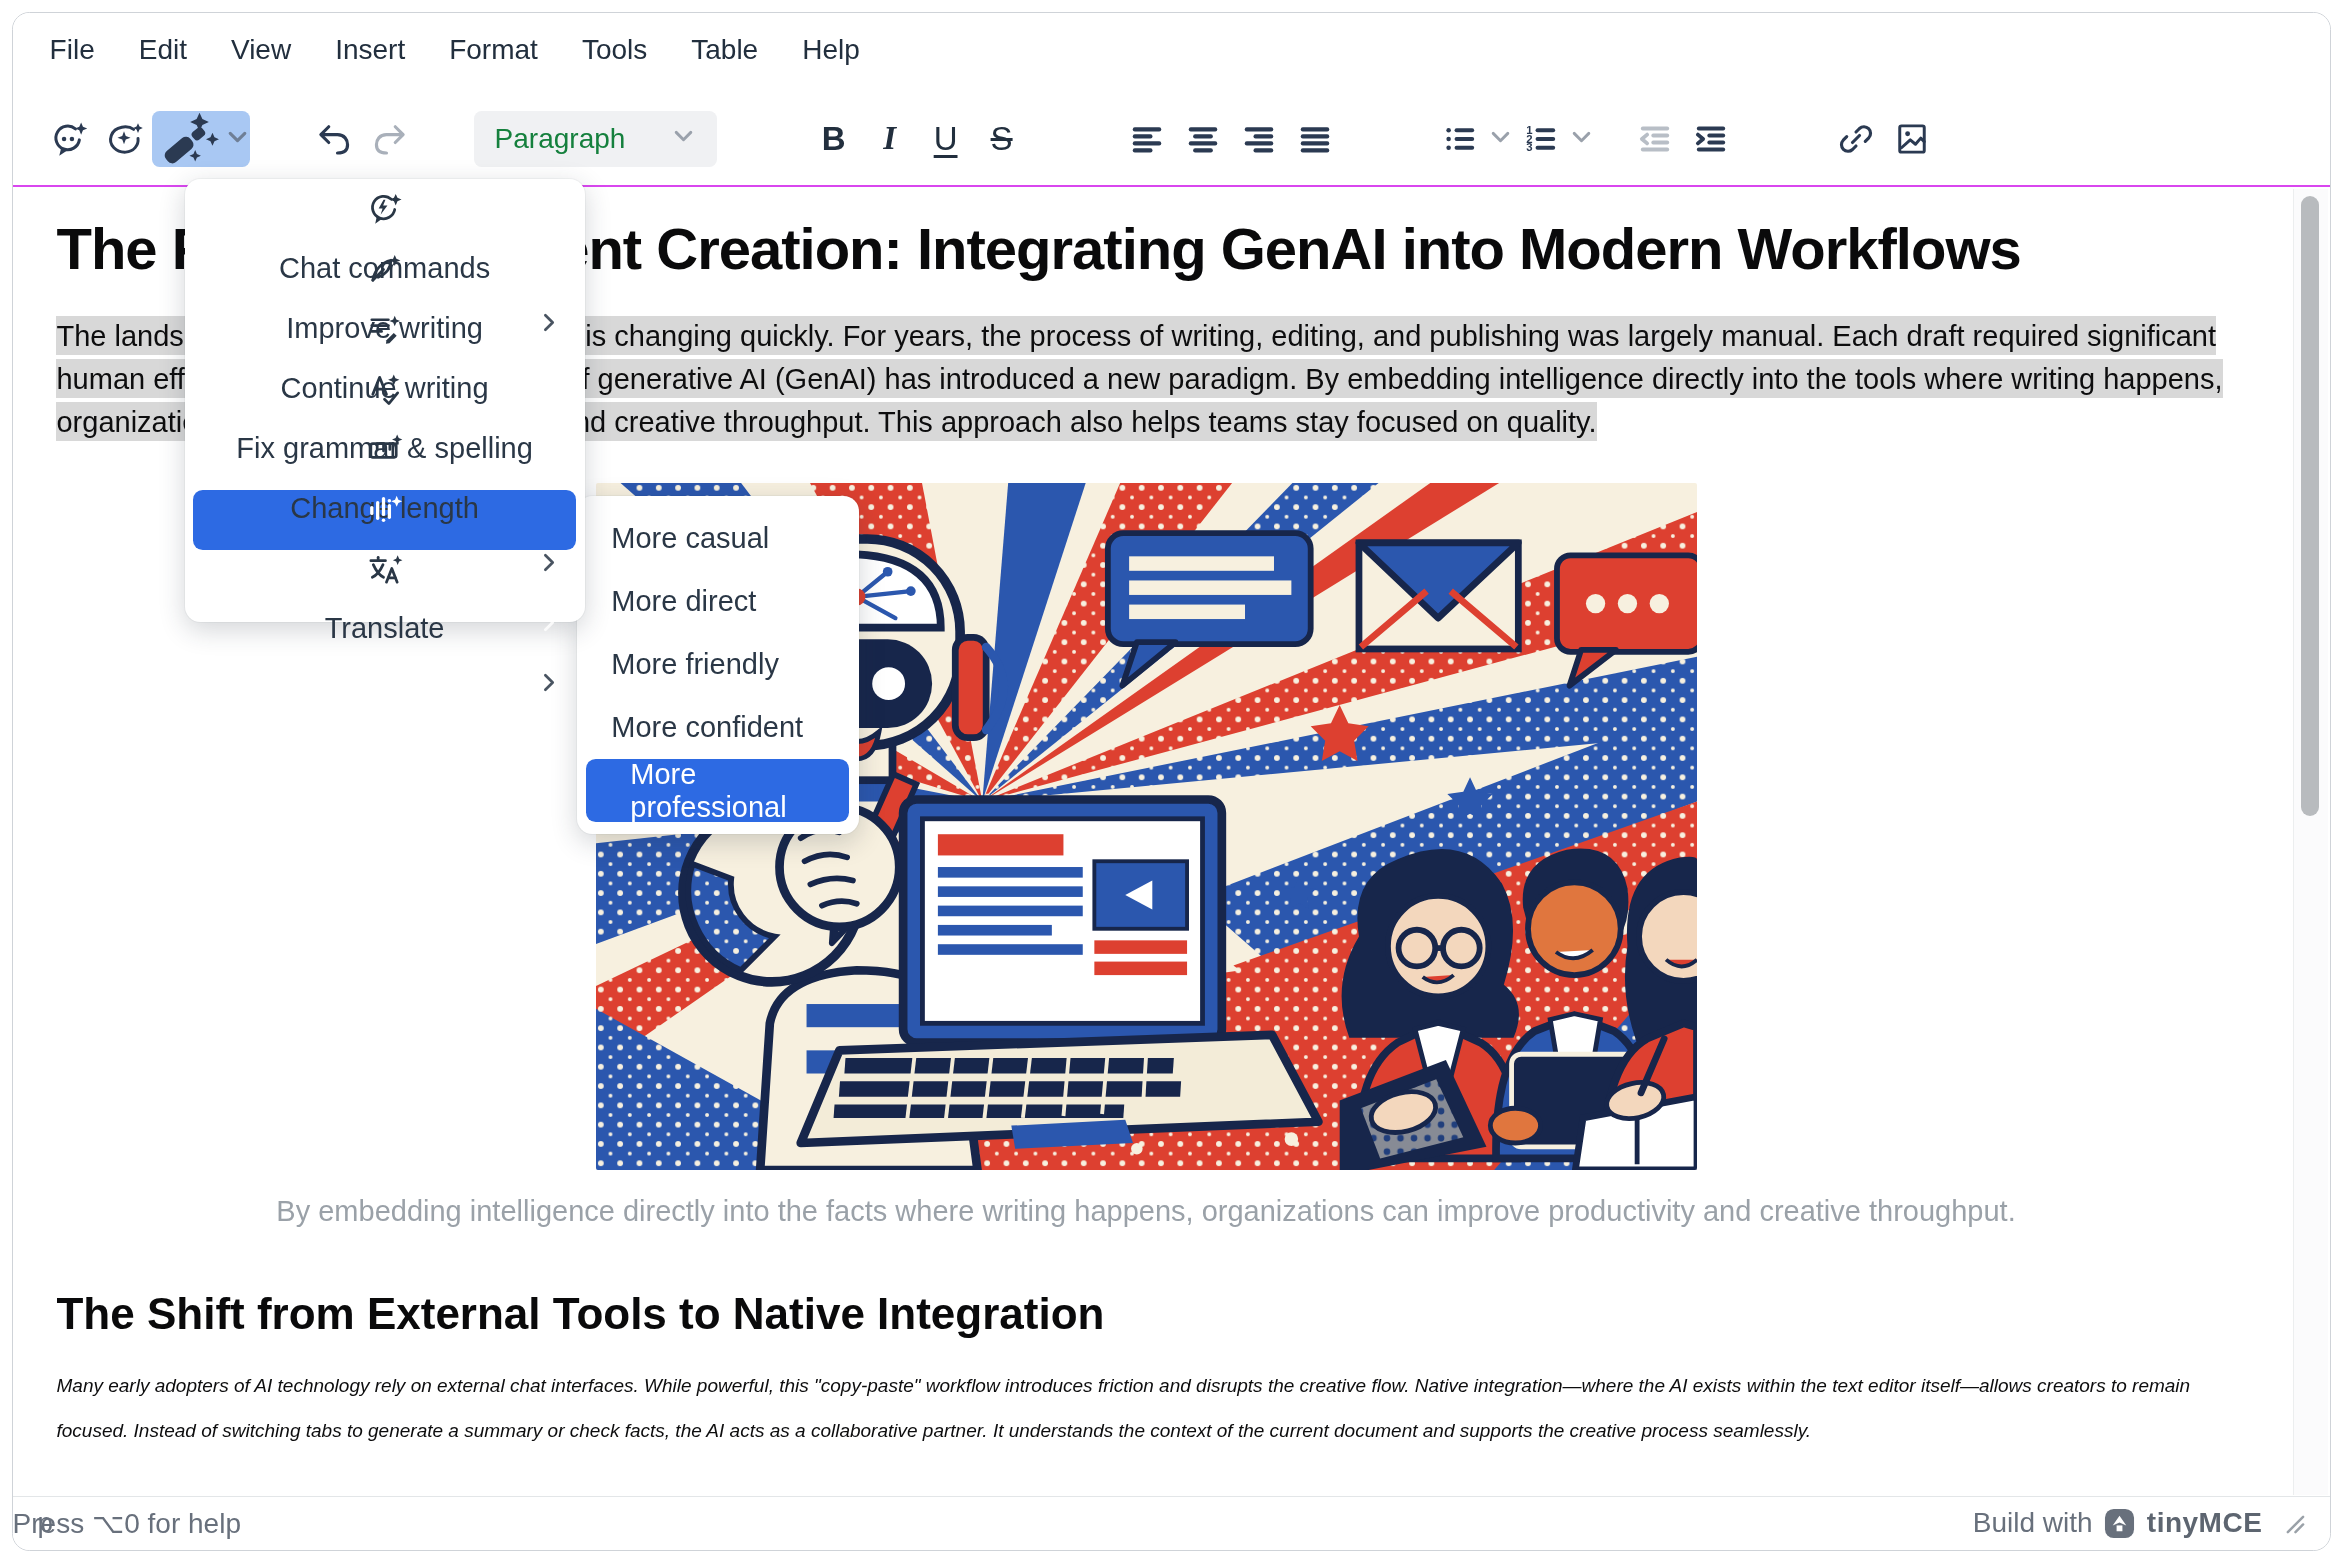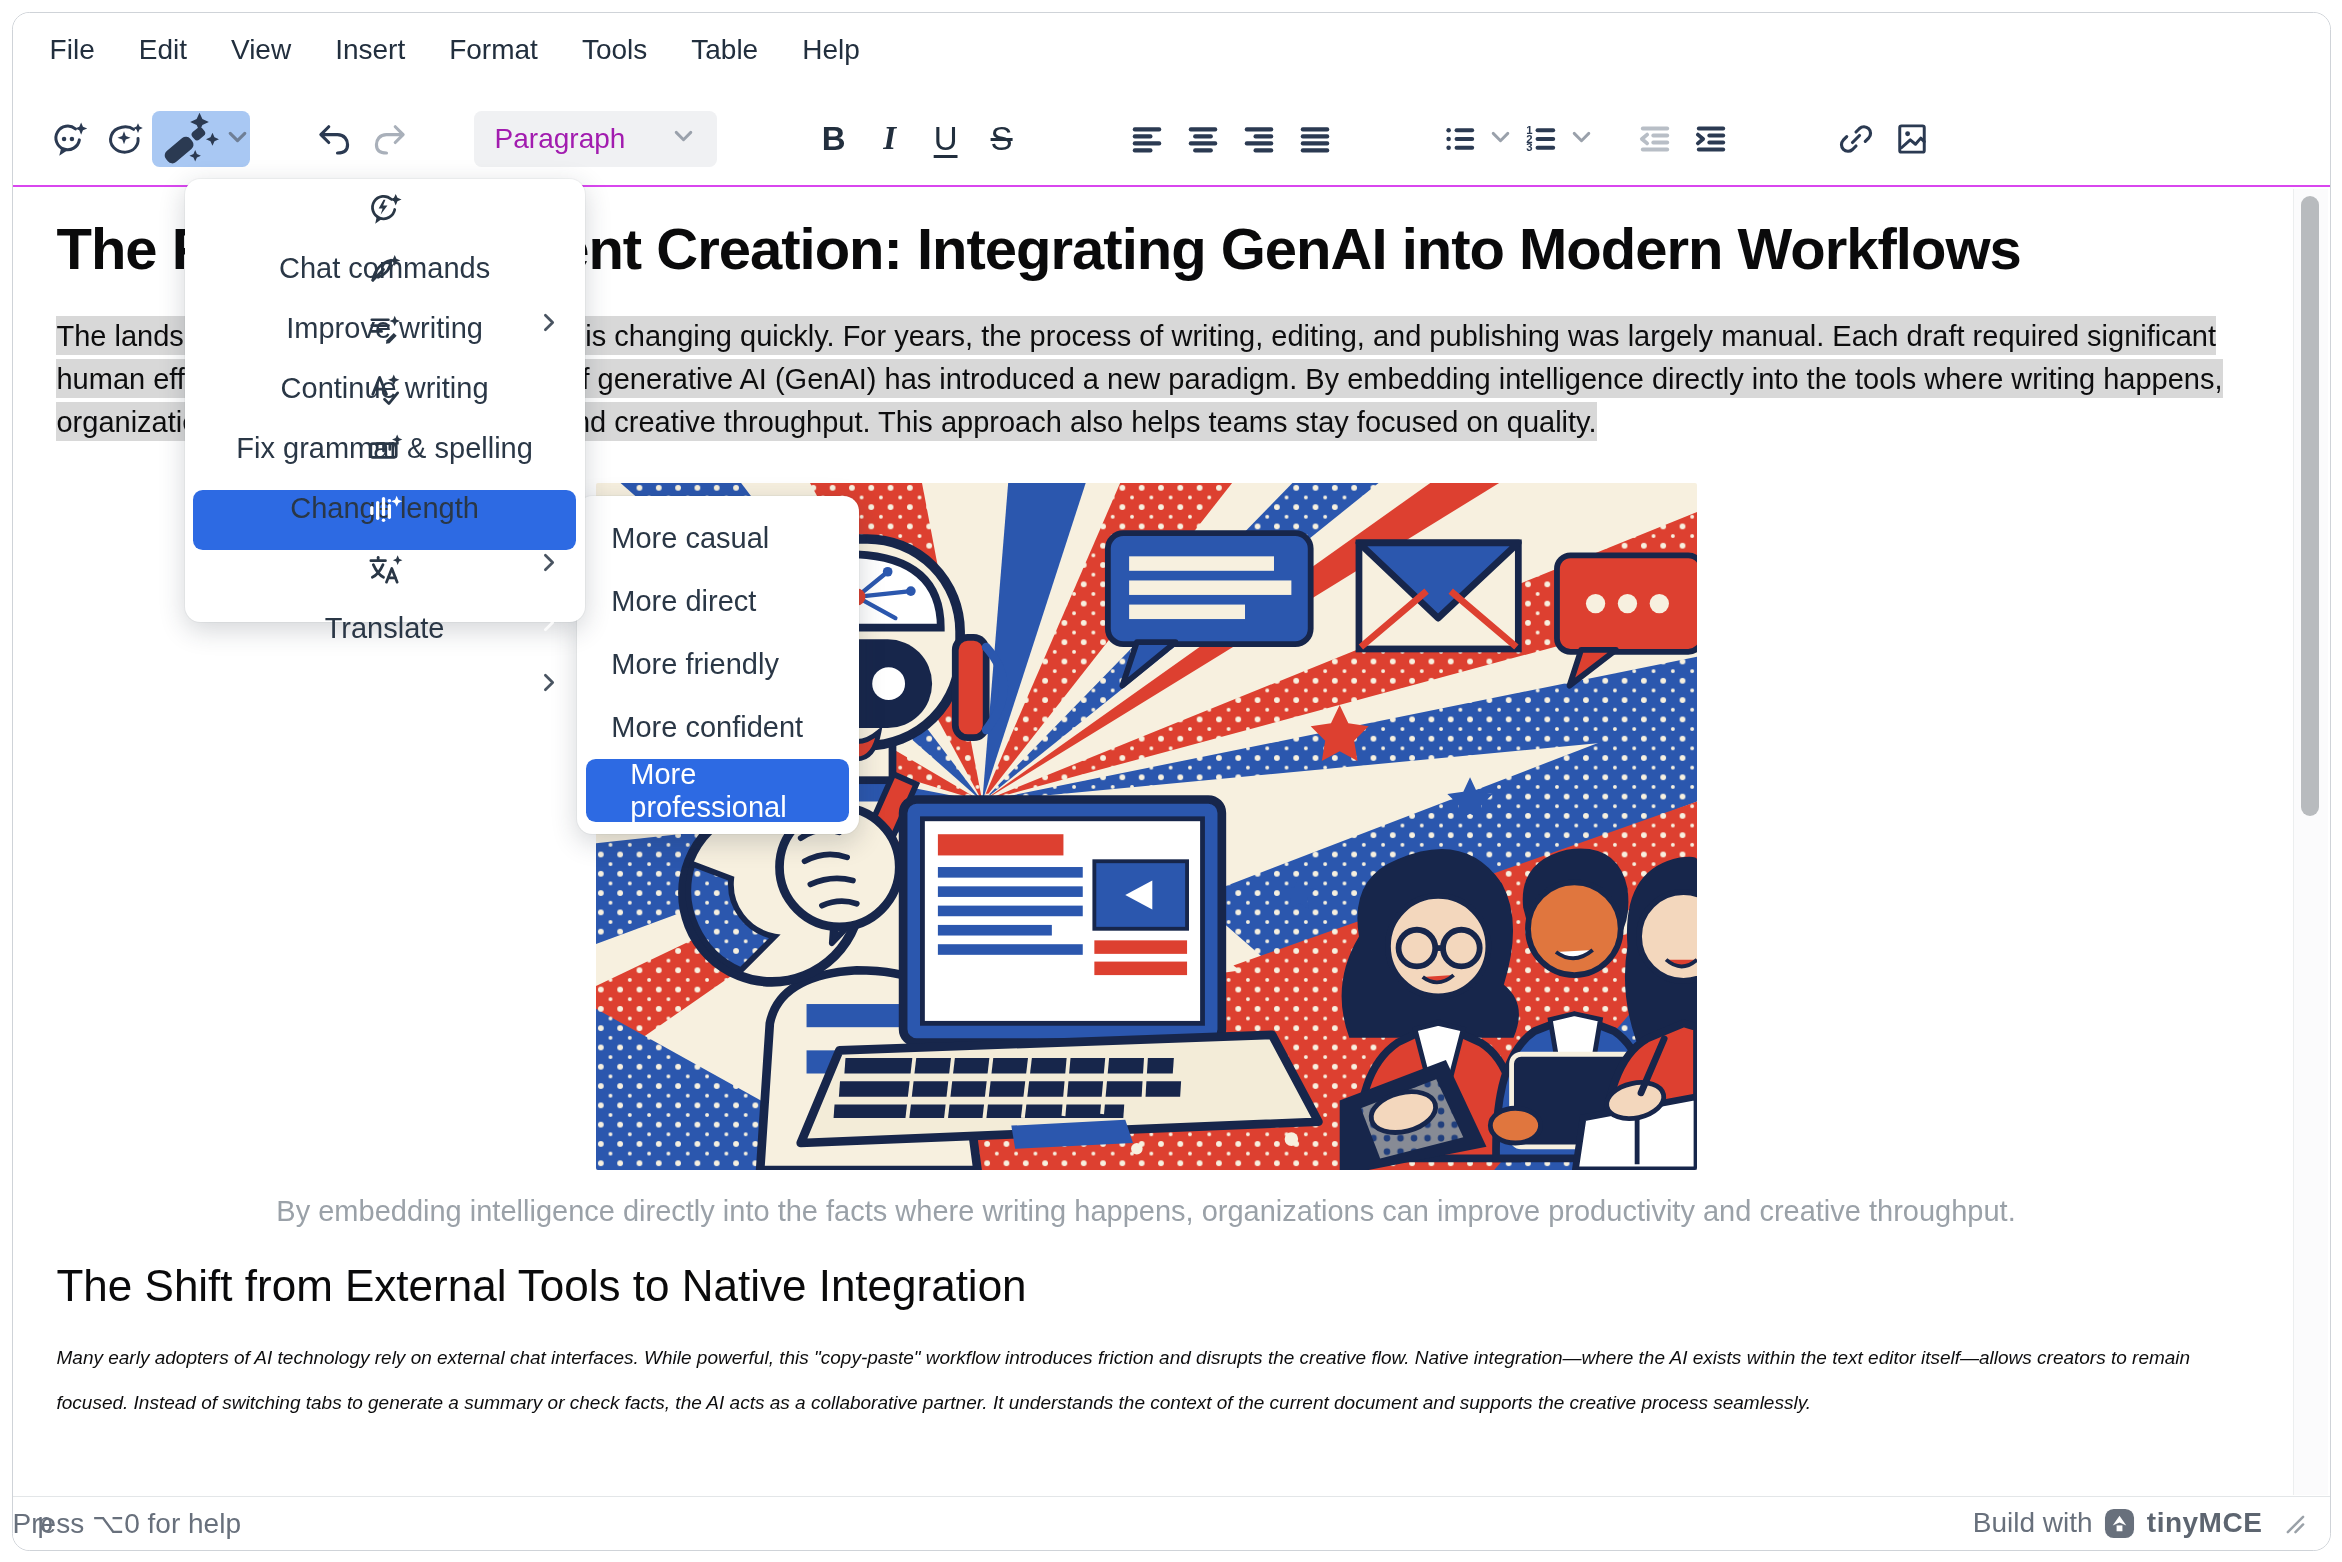--- a/index.html
+++ b/index.html
@@ -13,37 +13,37 @@
   .menubar .mitem { cursor:default; }
 
   
   .header { position:absolute; top:0; left:0; right:0; height:174px; border-bottom:2px solid #d946ef; background:#fff; }
   .toolbar { position:absolute; top:98px; left:27px; display:flex; align-items:center; }
   .tbtn { width:56px; height:56px; display:flex; align-items:center; justify-content:center; border-radius:7.7px; }
   .tbtn svg { width:42px; height:42px; }
   .wand-btn { width:98px; height:56px; background:#a9c8f3; display:flex; align-items:center; justify-content:center; gap:3.9px; border-radius:7.7px; }
   .sp { width:33px; }
   .sp-lg { width:56px; }
-  .select { width:243px; height:56px; background:#f0f1f3; border-radius:7.7px; display:flex; align-items:center; padding:0 21px; font-size:28px; color:#a21caf; }
+  .select { width:243px; height:56px; background:#f0f1f3; border-radius:7.7px; display:flex; align-items:center; padding:0 21px; font-size:28px; color:#15803d; }
   .select .chev { margin-left:auto; }
   .glyph { font-size:33px; font-weight:700; color:#222f3e; }
   .glyph.i { font-family:"Liberation Serif", serif; font-style:italic; font-weight:600; }
   .glyph.u { font-weight:400; text-decoration:underline; text-underline-offset:4.8px; }
   .glyph.s { font-weight:400; text-decoration:line-through; }
   .chev svg { width:25px; height:25px; }
 
   
   .content { position:absolute; top:176px; left:1.9px; right:52px; bottom:56px; overflow:hidden; padding:0 42px; }
   h1.doc-title { margin-top:27px; font-size:58px; line-height:66px; font-weight:700; color:#0a0a0b; letter-spacing:-1px; }
   .p1 { margin-top:33px; font-size:29px; line-height:43px; color:#0d0d0e; }
   .p1 .selection { background:#d8d8d8; box-decoration-break:clone; -webkit-box-decoration-break:clone; padding:3.9px 0; }
   figure.doc-figure { margin:39px auto 0; width:1101px; }
   figure.doc-figure svg.illus { display:block; width:1101px; height:687px; border-radius:1.9px; }
   figcaption.doc-caption { margin-top:25px; text-align:center; font-size:29px; color:#9aa1a8; width:2047px; margin-left:-473px; }
-  h2.doc-h2 { margin-top:32px; font-size:44px; line-height:52px; font-weight:400; color:#0a0a0b; }
+  h2.doc-h2 { margin-top:60px; font-size:44px; line-height:52px; font-weight:700; color:#0a0a0b; }
   .p2 { margin-top:23px; font-size:19px; line-height:45px; color:#0d0d0e;font-style:italic; }
 
   
   .scroll-track { position:absolute; top:176px; right:1.9px; width:35px; bottom:55px; background:#fbfbfc; border-left:1px solid #eceeef; }
   .scroll-thumb { position:absolute; top:7.7px; left:7.7px; width:17.4px; height:620px; background:#b8bbbe; border-radius:9.7px; }
 
   
   .statusbar { position:absolute; left:0; right:0; bottom:0; height:54px; background:#fff; border-top:1px solid #e3e6e8;
                display:flex; align-items:center; padding:0 25px; font-size:28px; color:#68707c; }
   .sb-center { position:absolute; left:0; right:0; text-align:left; }

